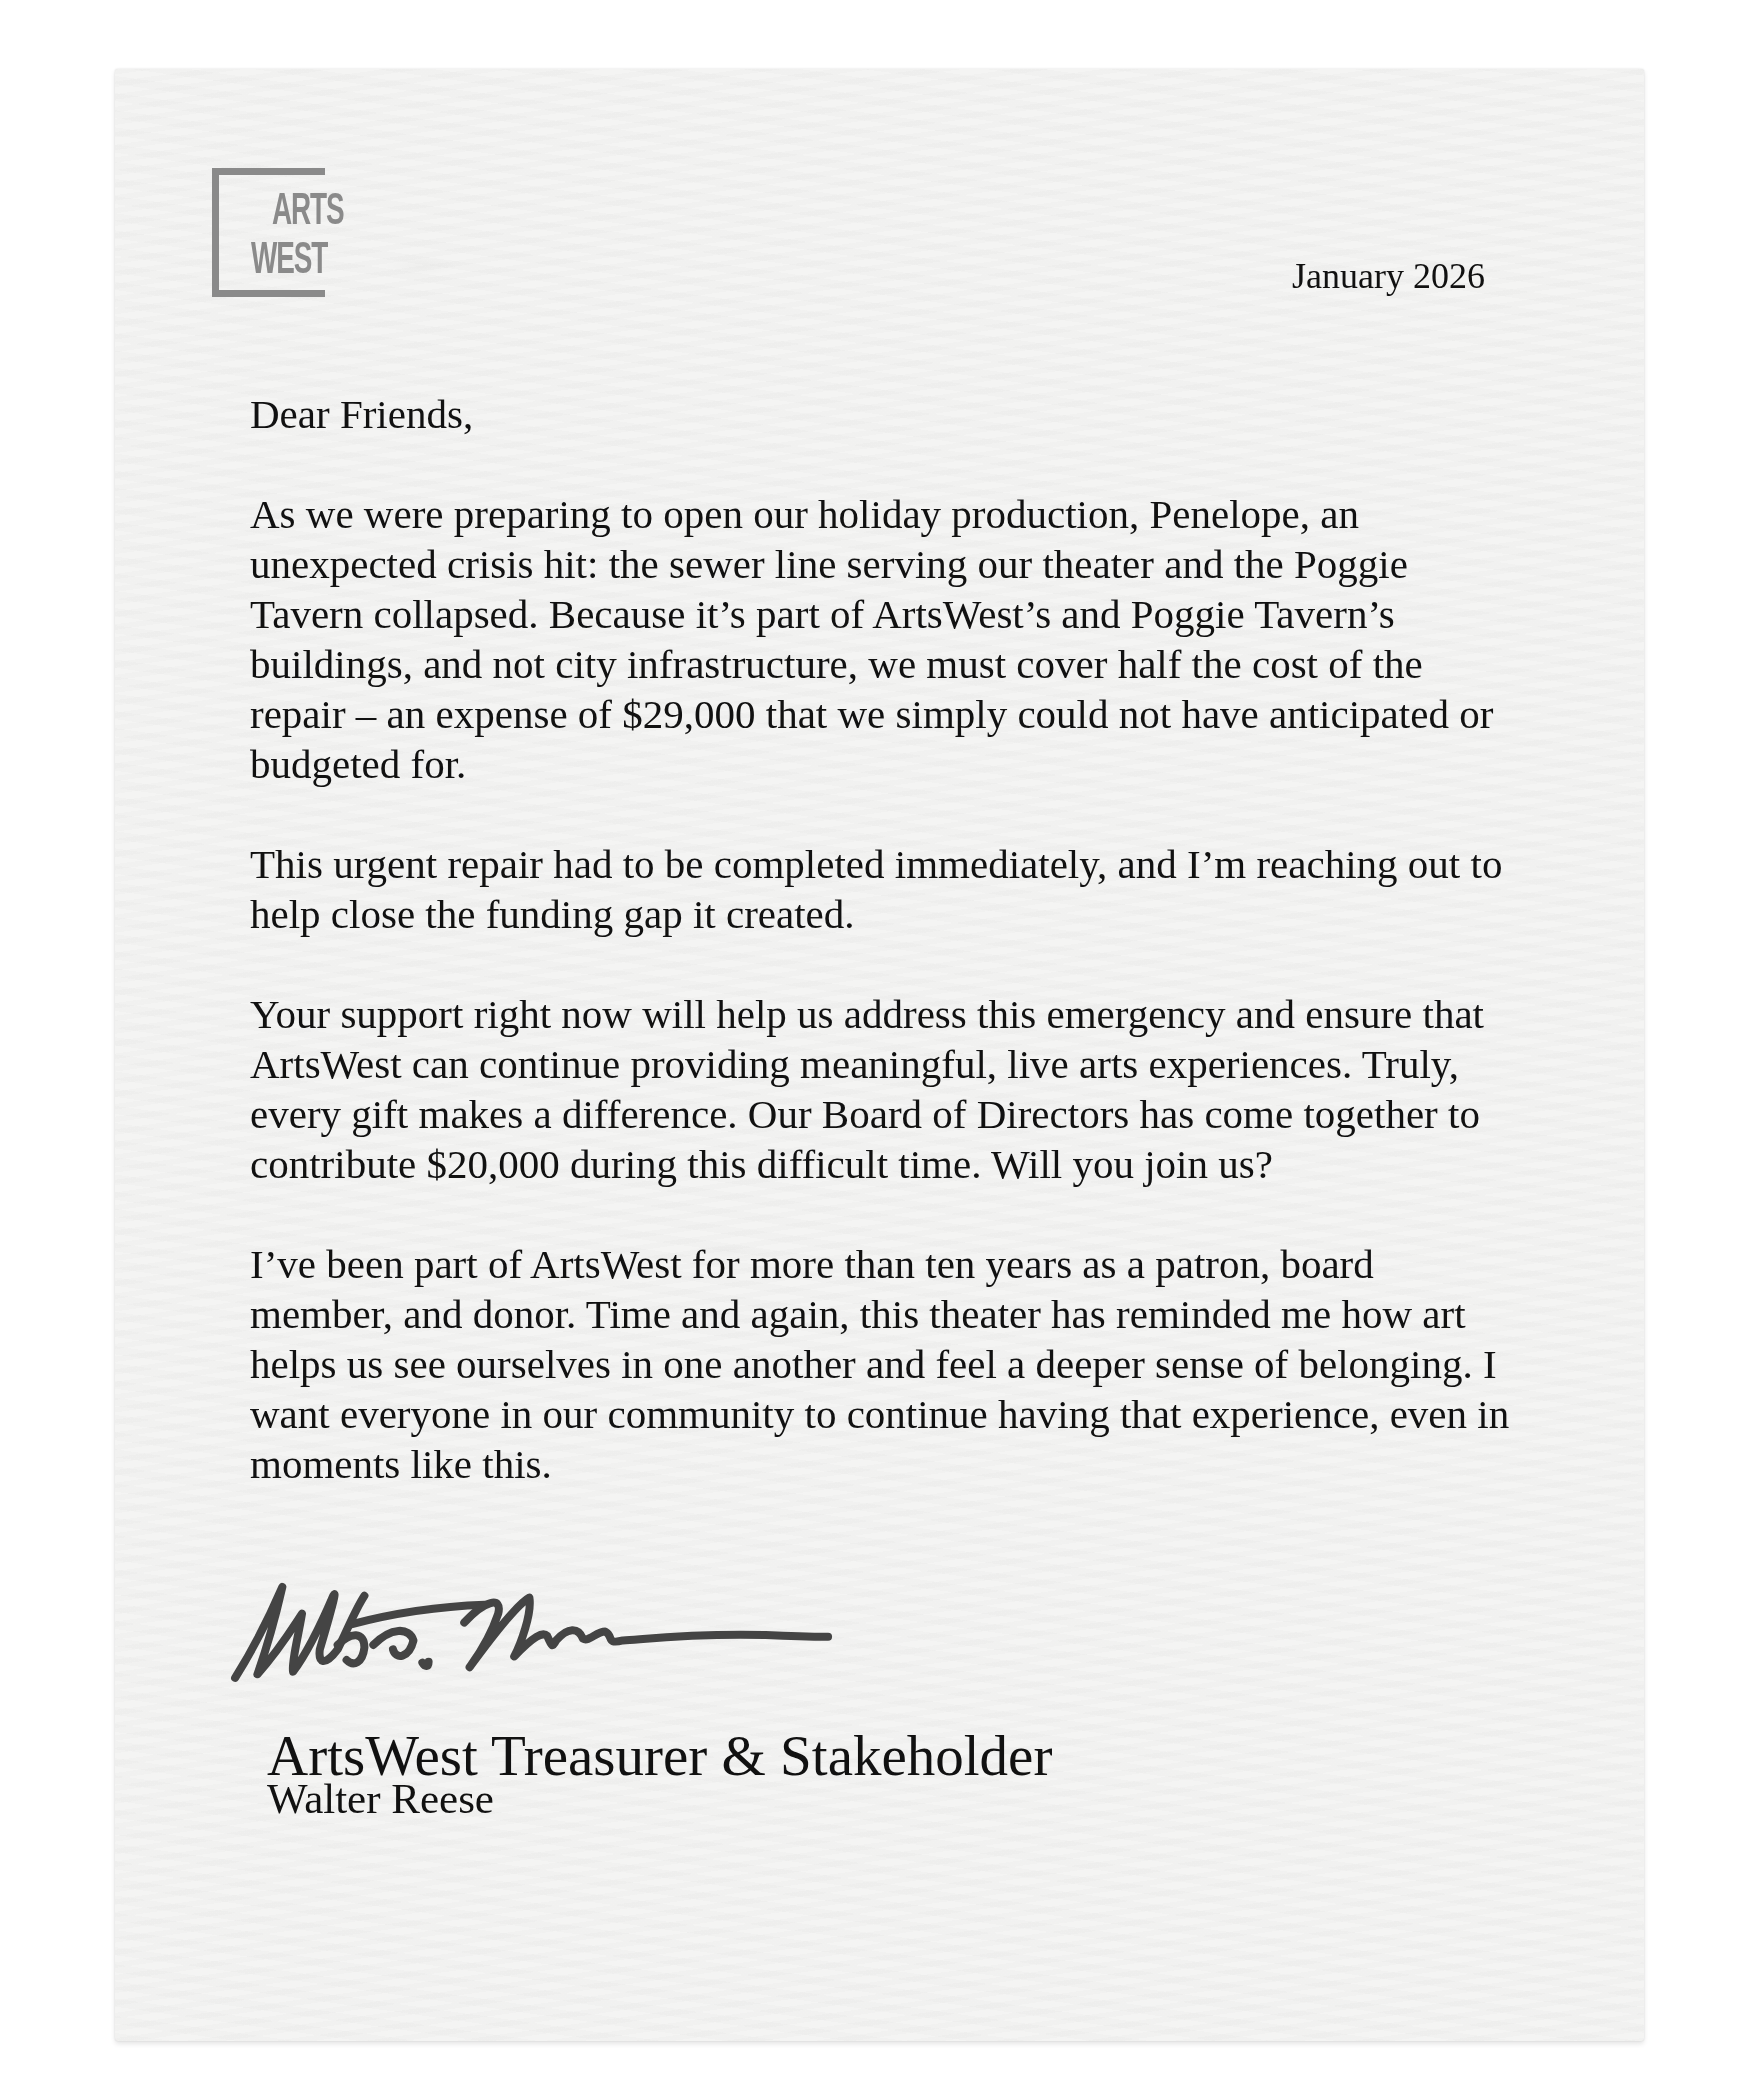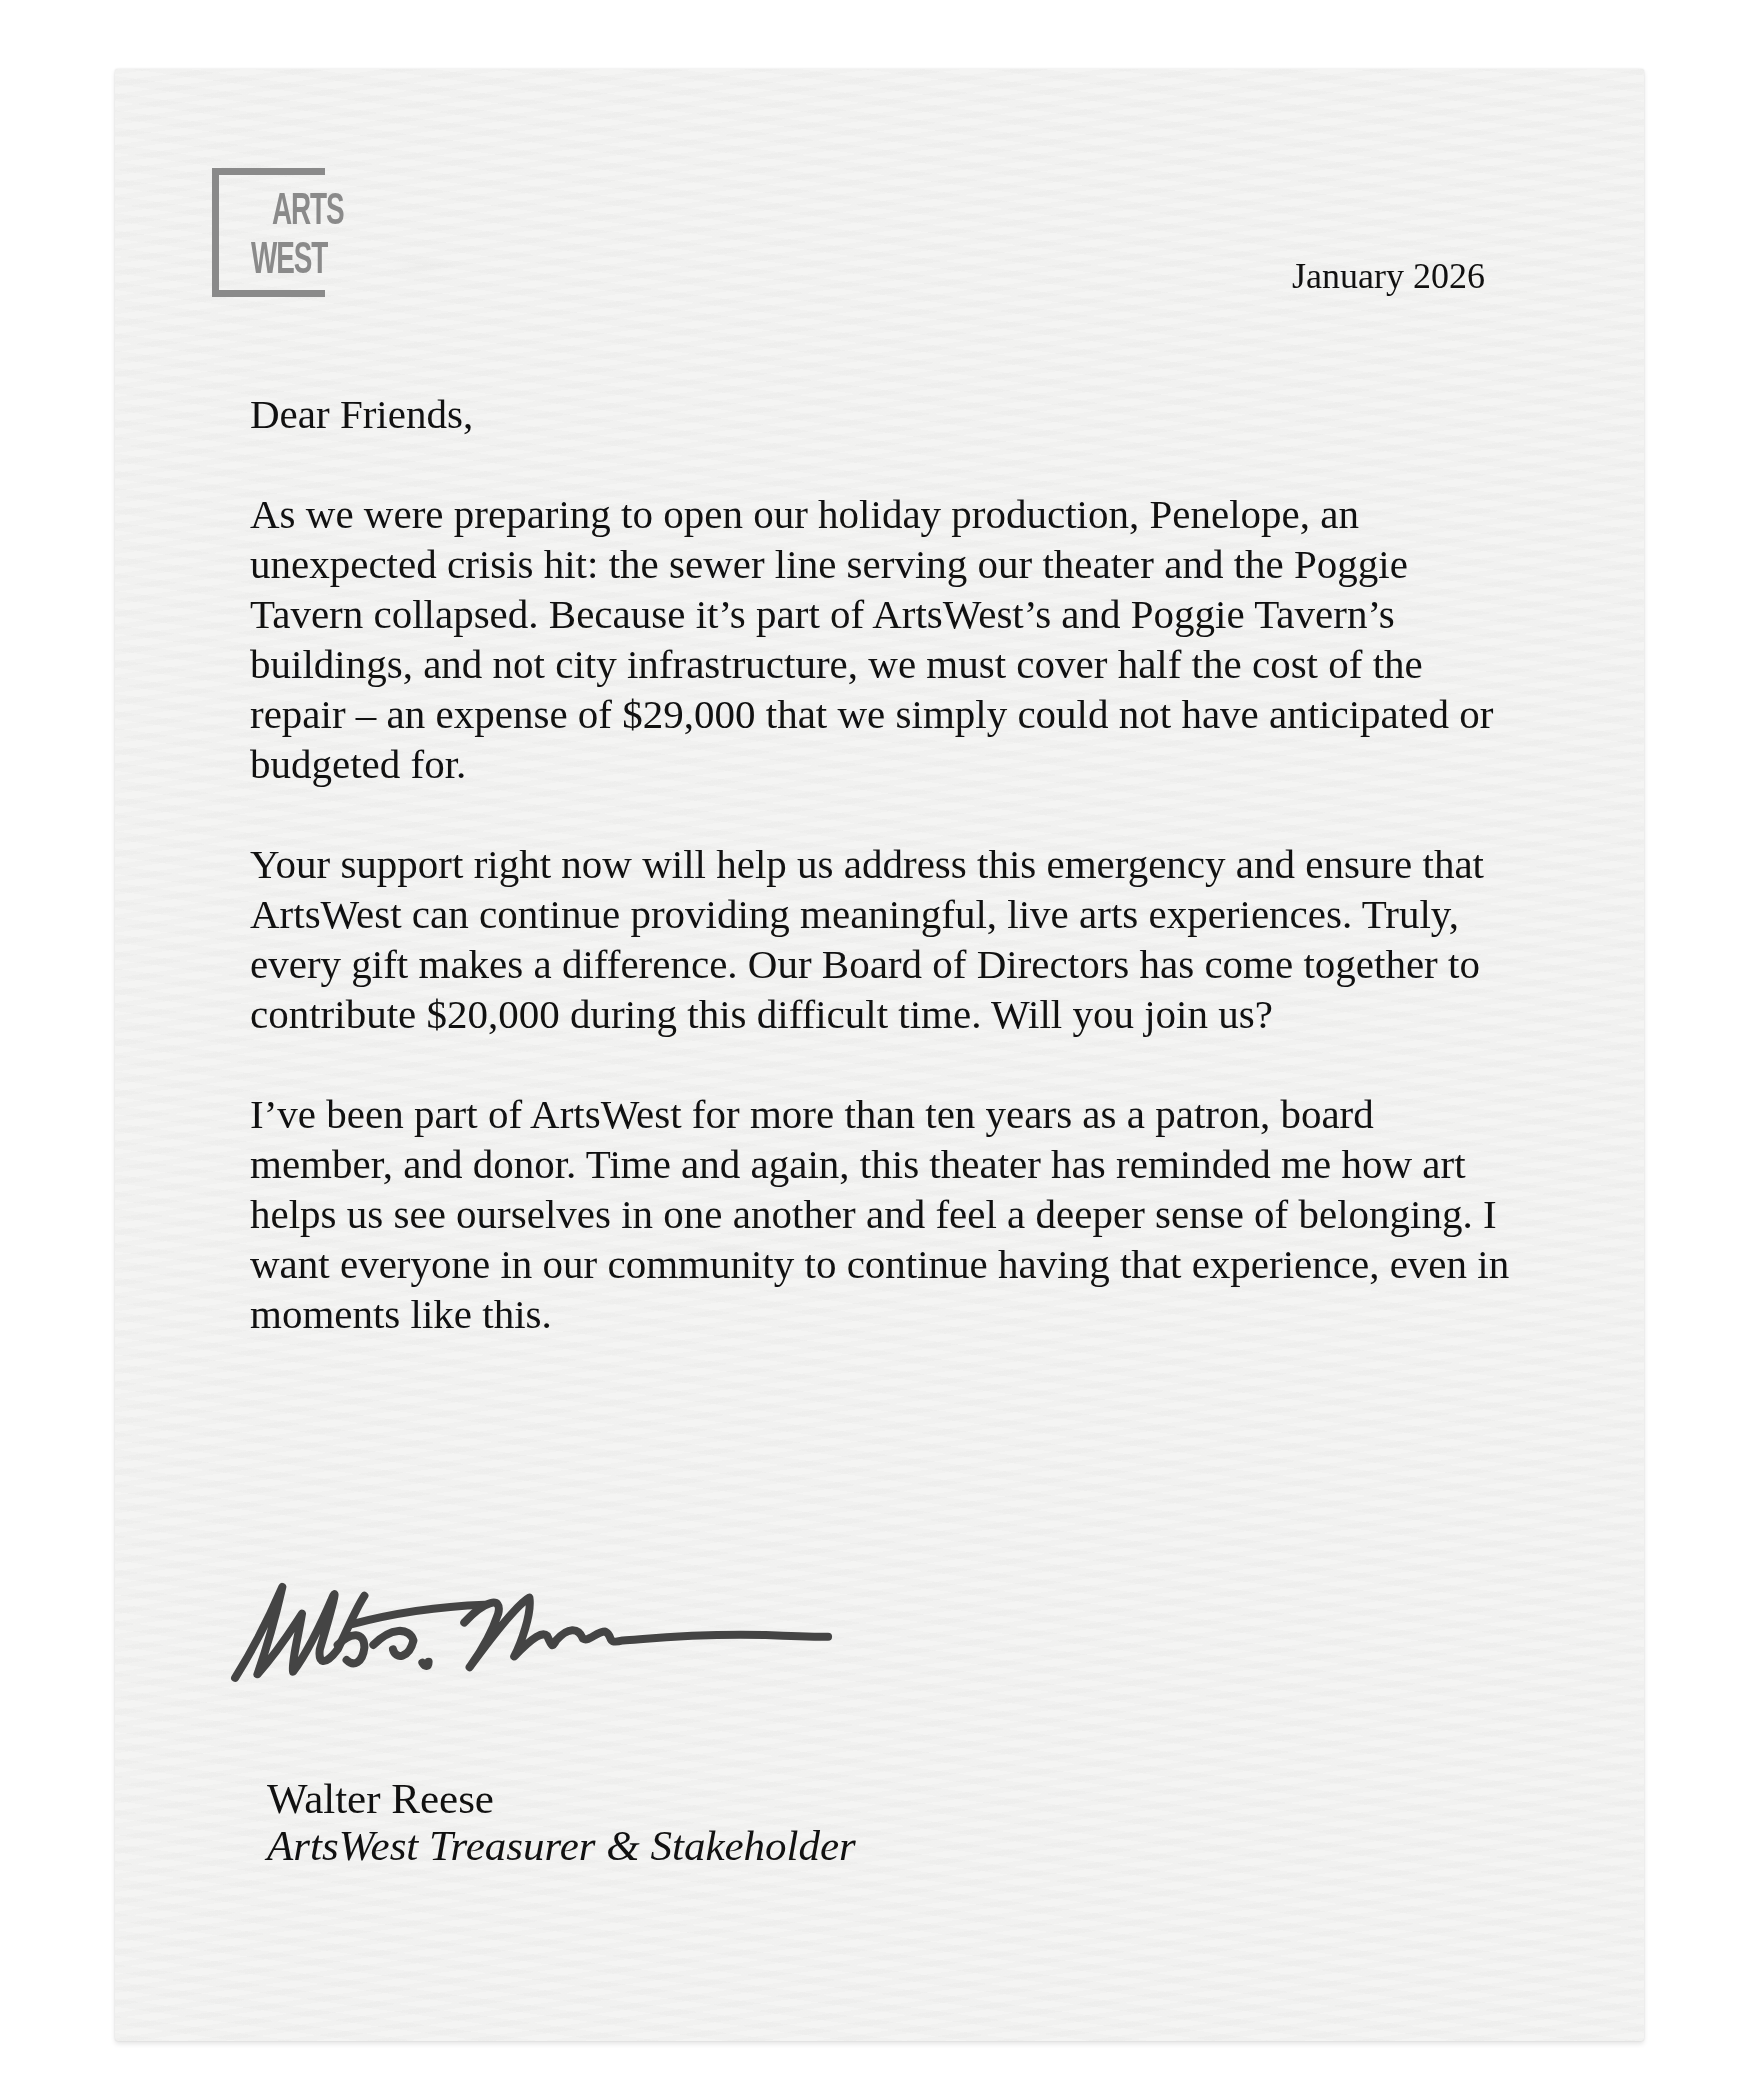--- a/index.html
+++ b/index.html
@@ -36,40 +36,41 @@
     position: absolute; left: 135px; top: 320px; width: 1272px;
     font-family: "Liberation Serif", serif; font-size: 41px; line-height: 50px; color: #111;
   }
   .body p { margin: 0 0 50px 0; }
   .signature { position: absolute; left: 114px; top: 1509px; width: 681px; height: 107px; }
   .sig-name {
     position: absolute; left: 152px; top: 1705px;
     font-family: "Liberation Serif", serif; font-size: 43px; color: #111; line-height: 50px;
   }
   .sig-title {
-    position: absolute; left: 152px; top: 1752px;
-    font-family: "Liberation Serif", serif; font-style: italic; font-size: 43px; color: #111; line-height: 50px;
+    position: absolute; left: 152px; top: 1662px;
+    font-family: "Liberation Serif", serif; font-size: 57px; color: #111; line-height: 50px;
   }
 </style>
 </head>
 <body>
 
 <div class="paper">
 
   <div class="logo">
     <div class="bracket"></div>
     <div class="word w1">ARTS</div>
     <div class="word w2">WEST</div>
   </div>
 
   <div class="date">January 2026</div>
 
   <div class="body">
     <p>Dear Friends,</p>
     <p>As we were preparing to open our holiday production, Penelope, an unexpected crisis hit: the sewer line serving our theater and the Poggie Tavern collapsed. Because it’s part of ArtsWest’s and Poggie Tavern’s buildings, and not city infrastructure, we must cover half the cost of the repair – an expense of $29,000 that we simply could not have anticipated or budgeted for.</p>
+    <p>This urgent repair had to be completed immediately, and I’m reaching out to help close the funding gap it created.</p>
     <p>Your support right now will help us address this emergency and ensure that ArtsWest can continue providing meaningful, live arts experiences. Truly, every gift makes a difference. Our Board of Directors has come together to contribute $20,000 during this difficult time. Will you join us?</p>
     <p>I’ve been part of ArtsWest for more than ten years as a patron, board member, and donor. Time and again, this theater has reminded me how art helps us see ourselves in one another and feel a deeper sense of belonging. I want everyone in our community to continue having that experience, even in moments like this.</p>
   </div>
 
   <svg class="signature" viewBox="0 0 760 120">
     <g fill="none" stroke="#444444" stroke-width="9" stroke-linecap="round" stroke-linejoin="round">
       <path d="M5,112 C25,80 45,40 58,10 C50,45 40,80 30,108 C55,80 70,55 80,40 C75,70 68,95 70,105 C85,85 100,55 115,20 C120,10 112,40 100,80 C98,95 105,100 120,80 C130,60 140,35 150,20"></path>
       <path d="M120,75 C135,60 150,60 150,78 C148,95 138,100 130,92"></path>
       <path d="M135,52 C180,40 230,32 285,30"></path>
       <path d="M160,75 C180,55 200,55 205,70 C200,90 185,92 182,80 M215,95 C218,100 222,100 222,94"></path>

